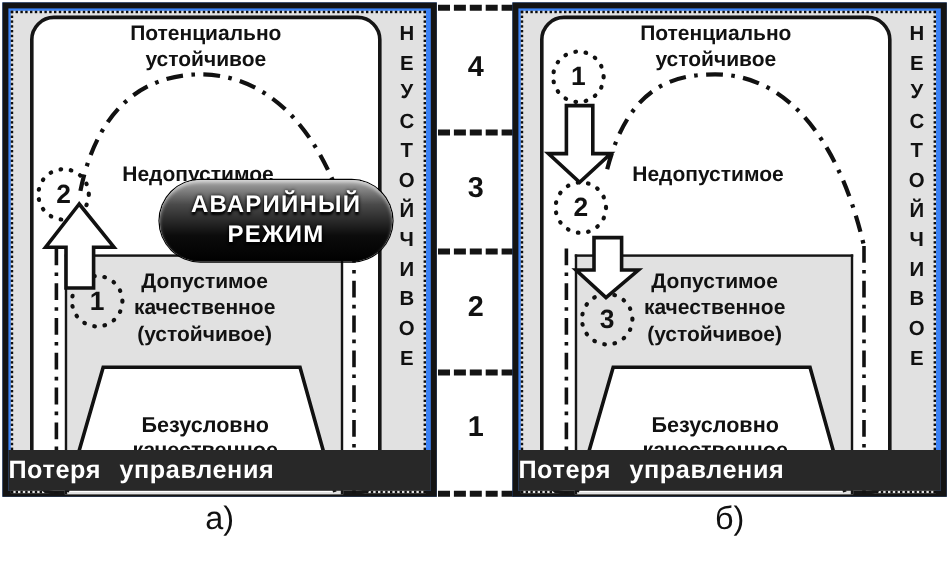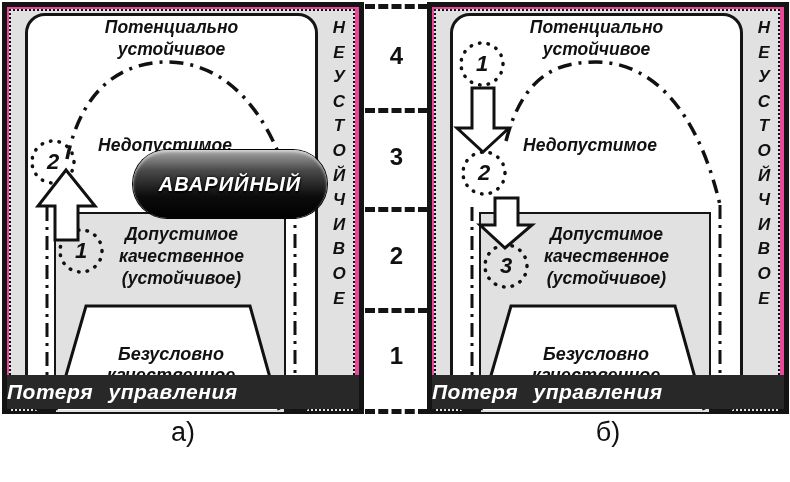--- a/index.html
+++ b/index.html
@@ -2,32 +2,32 @@
 <html><head>
 <meta charset="utf-8">
 <style>
   html,body{margin:0;padding:0;background:#fff;}
   .page{position:relative;width:790px;height:482px;background:#fff;overflow:hidden;
         font-family:"Liberation Sans",sans-serif;color:#111;}
   .panel-wrap{position:absolute;width:362px;}
   .panel-wrap.a{left:2px;top:2px;}
   .panel-wrap.b{left:427px;top:2px;}
   .panel{position:relative;width:362px;height:412px;box-sizing:border-box;
-         border:5px solid #141414;background:#ec4899;font-style:italic;}
+         border:5px solid #141414;background:#3b82f6;}
   .band{position:absolute;left:2px;top:2px;width:342px;height:398px;
         border:2px dotted #0d0d0d;background:#e1e1e1;}
   .white-rect{position:absolute;left:18px;top:6px;width:293px;height:399px;box-sizing:border-box;
         background:#fff;border:3px solid #151515;border-radius:20px;}
   .gray-region{position:absolute;left:47px;top:205px;width:232px;height:200px;box-sizing:border-box;
         background:#e1e1e1;border:2.5px solid #151515;border-bottom:none;}
   svg.overlay{position:absolute;left:0;top:0;width:352px;height:438px;pointer-events:none;}
   .lbl{position:absolute;font-weight:bold;text-align:center;white-space:pre-line;color:#111;}
   .title{left:18px;top:9px;width:293px;font-size:17.5px;line-height:22px;}
   .inadmissible{left:58px;top:128px;width:200px;font-size:17.5px;}
-  .admissible{left:70px;top:216px;width:209px;font-size:17.5px;line-height:22px;}
+  .admissible{left:59px;top:216px;width:209px;font-size:17.5px;line-height:22px;}
   .unconditional{left:20px;top:337px;width:288px;font-size:18px;line-height:20.5px;}
   .vtext{left:312px;top:9px;width:40px;font-size:17px;line-height:24.6px;letter-spacing:0;}
   .circle-num{position:absolute;width:44px;height:44px;display:flex;align-items:center;
         justify-content:center;font-weight:bold;font-size:22px;color:#111;}
   .bar{position:absolute;left:0;right:0;bottom:0;height:34px;background:#282828;
         display:flex;align-items:center;}
   .bar span{color:#fff;font-weight:bold;font-size:21px;word-spacing:9px;letter-spacing:.5px;}
   .badge{position:absolute;left:126px;top:143px;width:194px;height:68px;border-radius:34px;
         background:linear-gradient(180deg,#a8a8a8 0%,#4a4a4a 30%,#0c0c0c 68%,#000 100%);
         box-shadow:inset 0 2px 3px rgba(255,255,255,.55),0 0 0 1px #000;
@@ -80,20 +80,21 @@
 И
 В
 О
 Е</div>
 
       <div class="circle-num" style="left:24px;top:133px;">2</div>
       <div class="circle-num" style="left:52px;top:222px;">1</div>
 
       <div class="badge">
         <span>АВАРИЙНЫЙ</span>
+        <span>РЕЖИМ</span>
       </div>
 
       <div class="bar">
         <span>Потеря управления</span>
       </div>
     </div>
     <div class="caption">а)</div>
   </section>
 
   <div class="scale-col">

